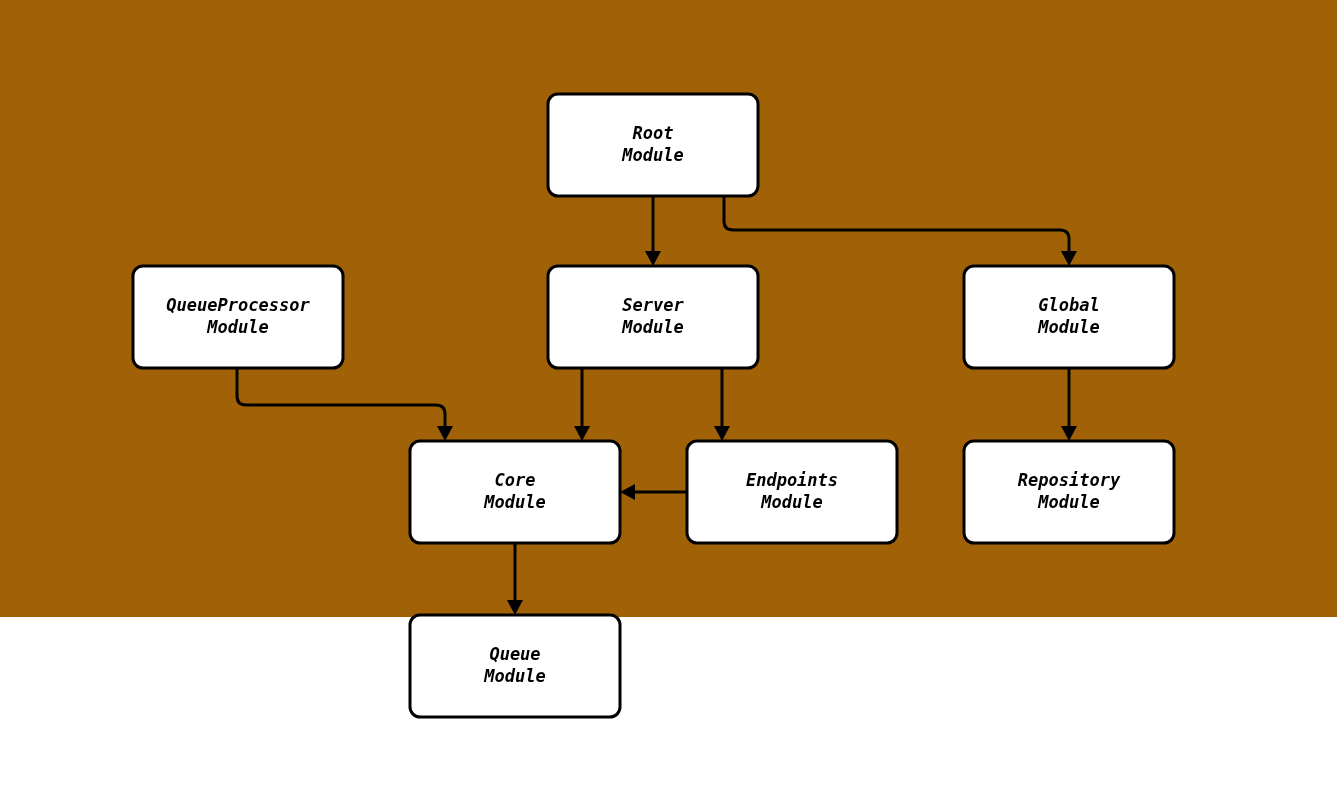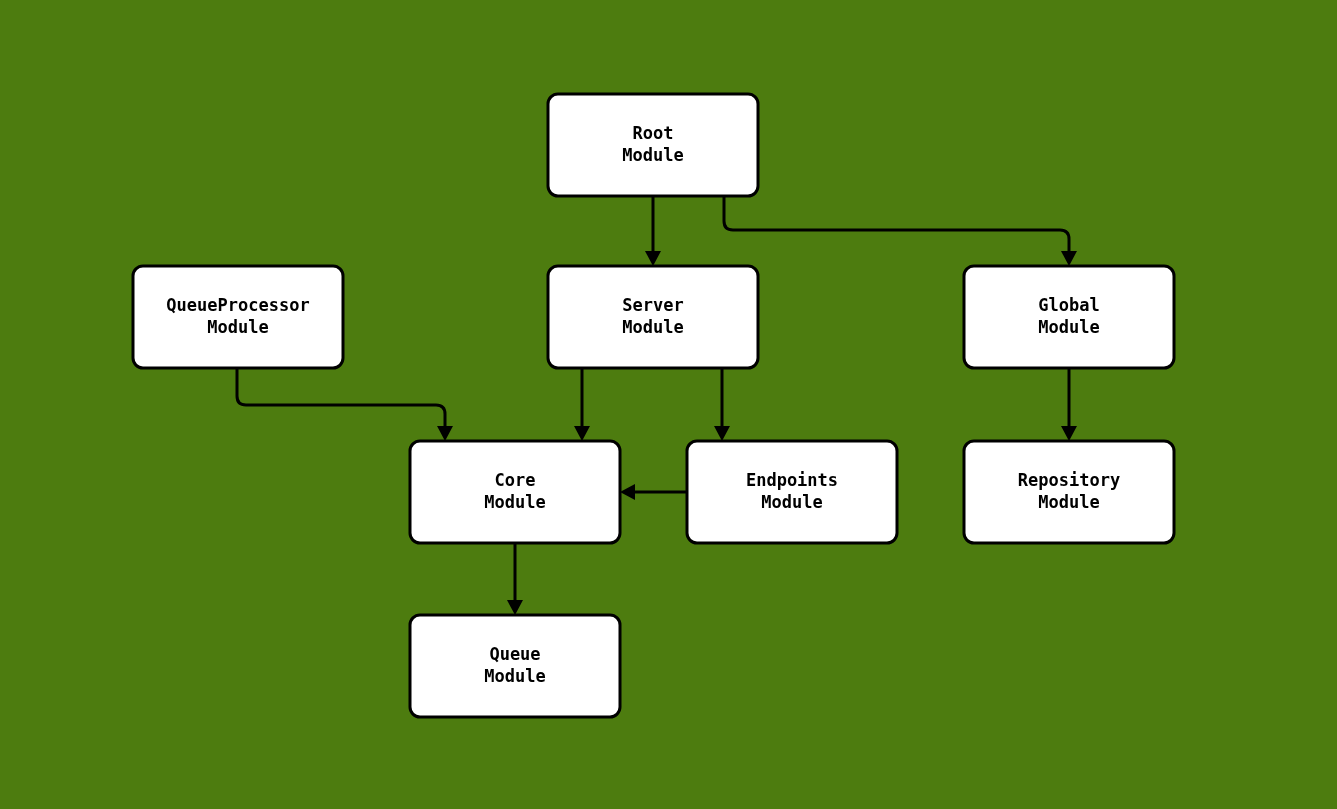--- a/index.html
+++ b/index.html
@@ -10,22 +10,23 @@
   }
   body {
     width: 1337px;
     height: 809px;
     overflow: hidden;
     font-family: "DejaVu Sans Mono", "Liberation Mono", monospace;
   }
   #diagram-root {
     position: relative;
     width: 1337px;
-    height: 809px;
-    background: #4d7c0f;
+    height: 617px;
+    background: #a16207;
+    font-style: italic;
   }
   svg#diagram-canvas {
     display: block;
     width: 1337px;
     height: 809px;
   }
   .node-box {
     fill: #ffffff;
     stroke: #000000;
     stroke-width: 3;

